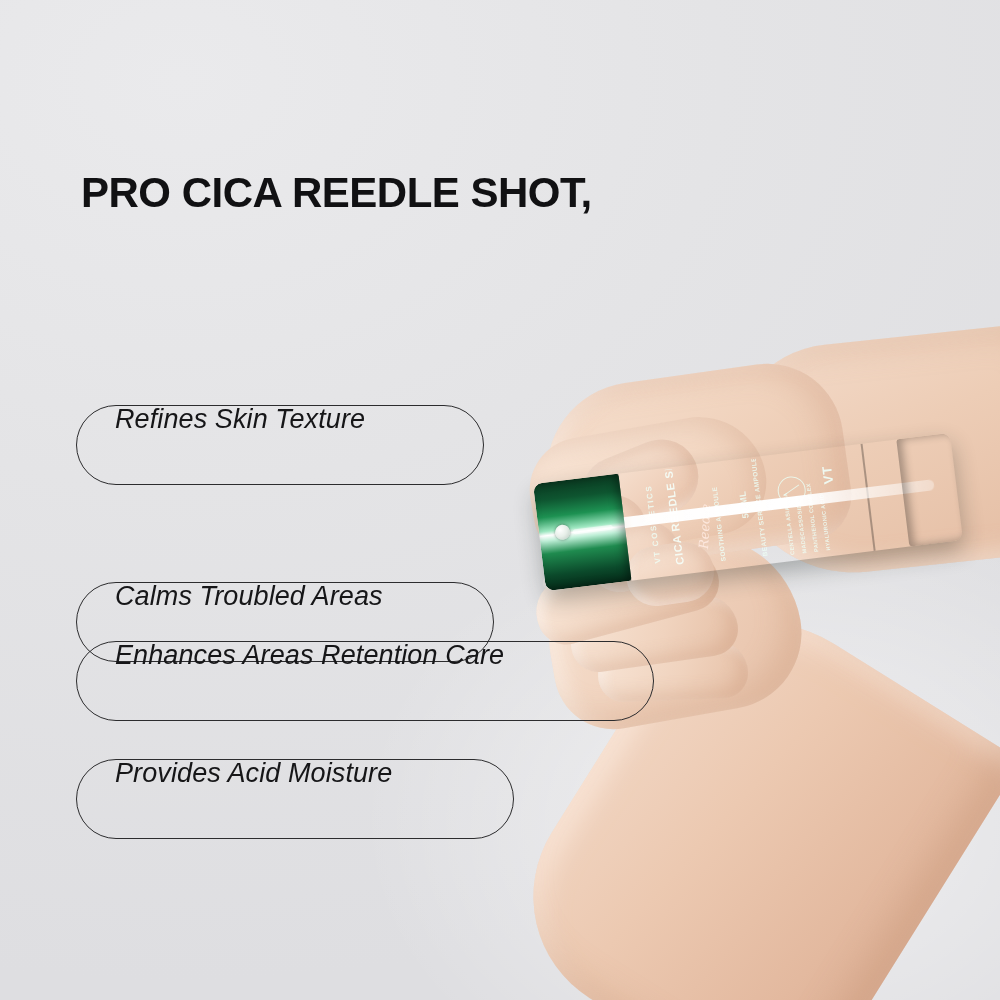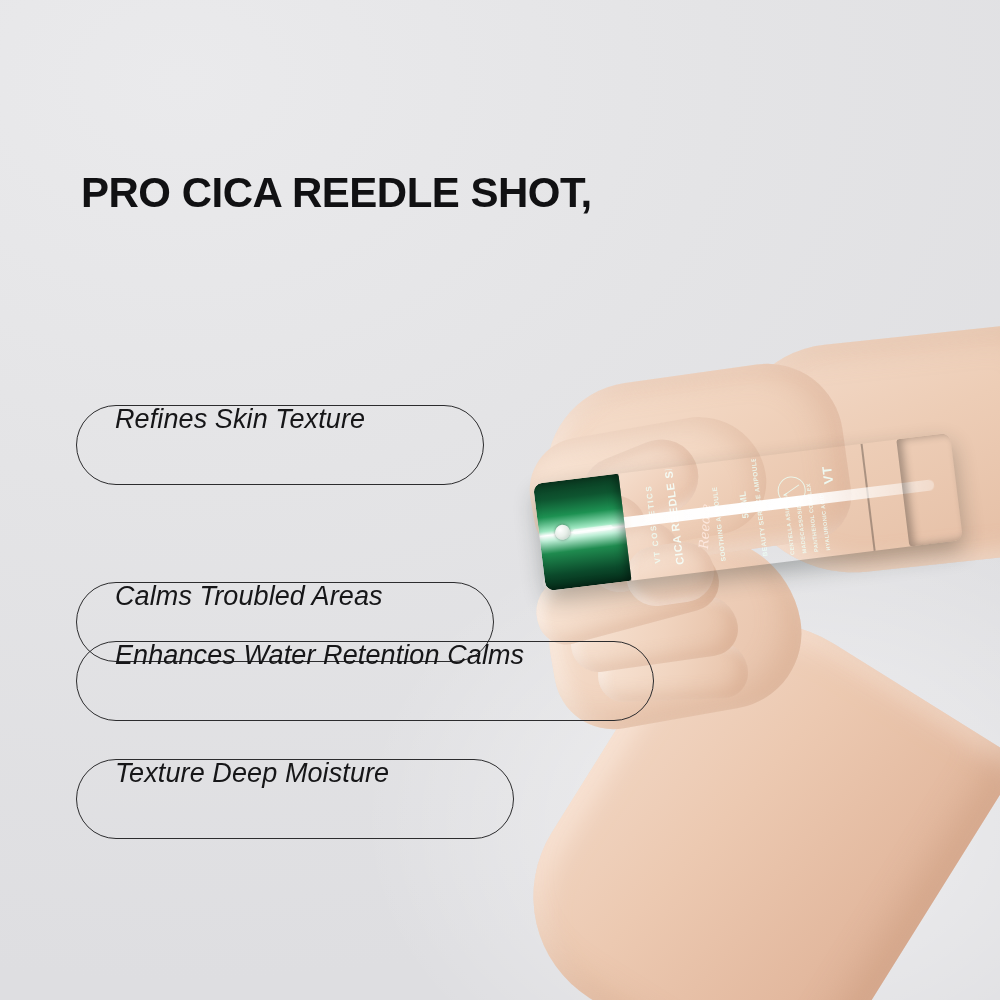--- a/index.html
+++ b/index.html
@@ -392,19 +392,19 @@
     <span class="hl-line">PRO CICA REEDLE SHOT,</span>
   </h1>
 
   <div class="pill pill-0">
     <span class="pill-label">Refines Skin Texture</span>
   </div>
   <div class="pill pill-1">
     <span class="pill-label">Calms Troubled Areas</span>
   </div>
   <div class="pill pill-2">
-    <span class="pill-label">Enhances Water Retention Calms</span>
+    <span class="pill-label">Enhances Areas Retention Care</span>
   </div>
   <div class="pill pill-3">
-    <span class="pill-label">Texture Deep Moisture</span>
+    <span class="pill-label">Provides Acid Moisture</span>
   </div>
 
 </div>
 
 </body></html>

